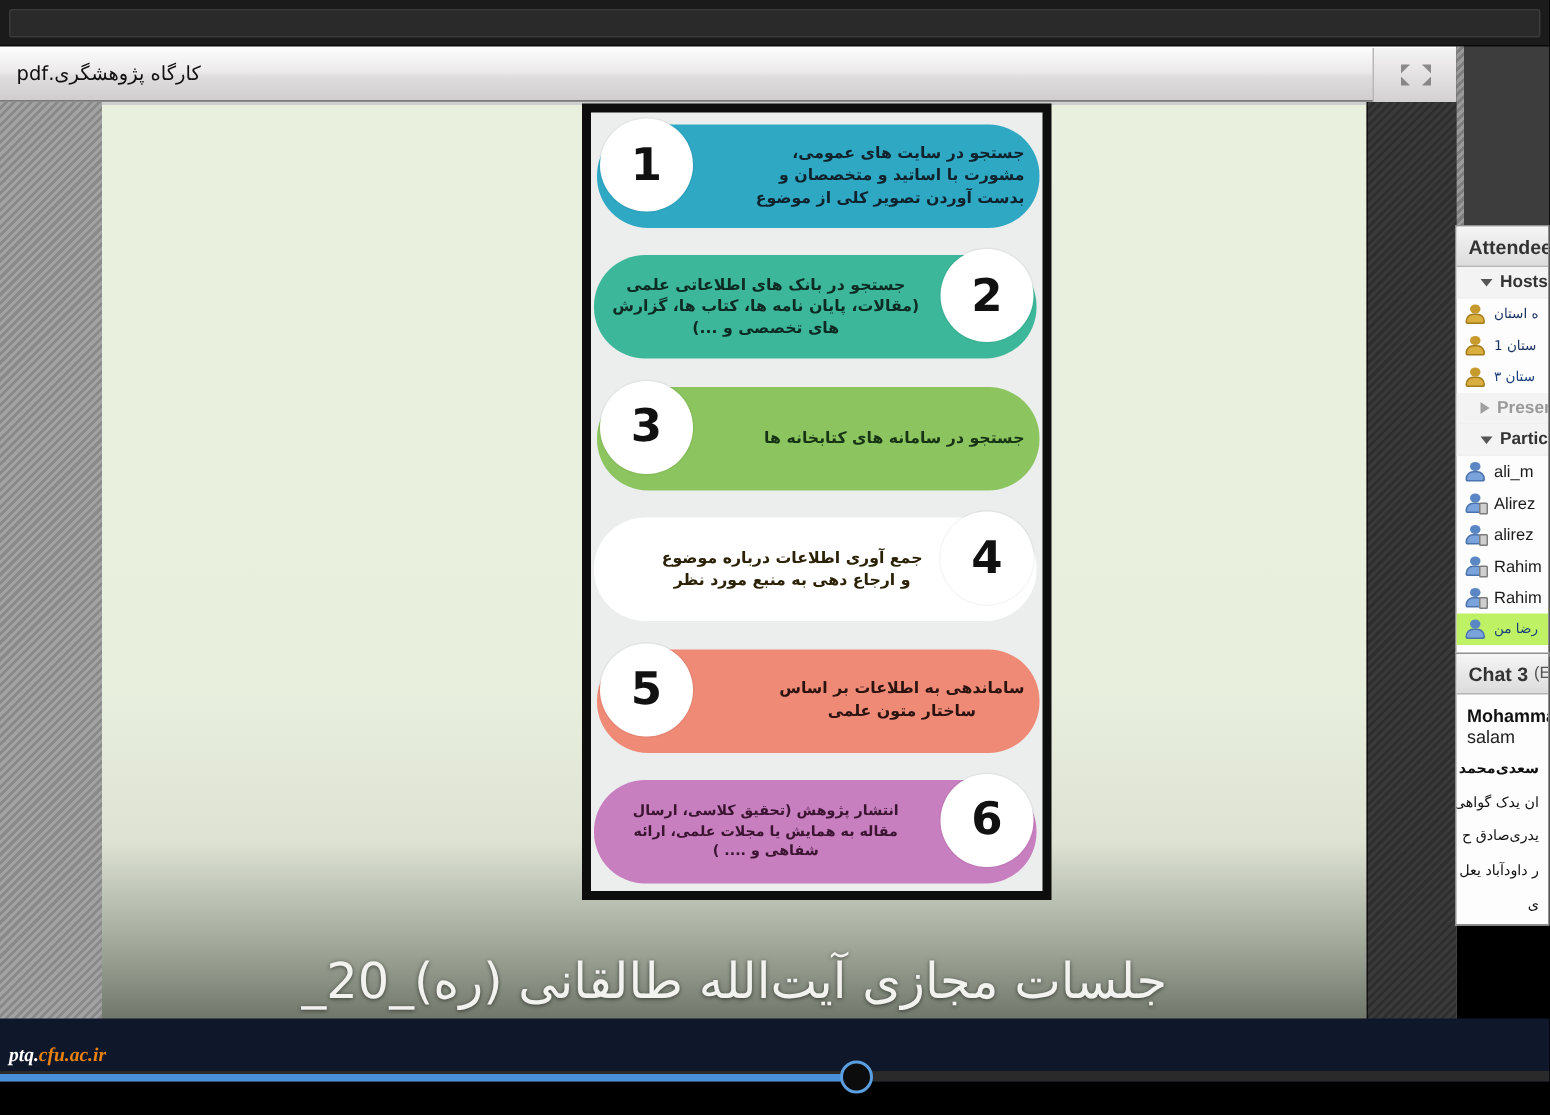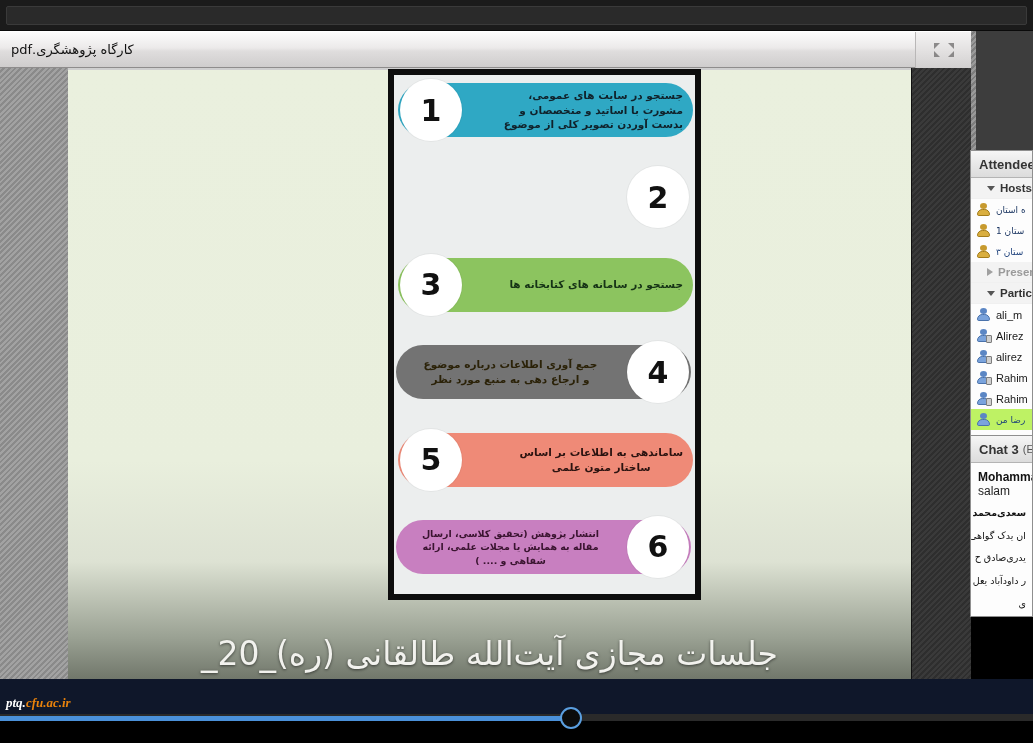--- a/index.html
+++ b/index.html
@@ -96,21 +96,21 @@
     position:relative; width:100%; height:100%;
     background:#eceeee;
     display:flex; flex-direction:column; justify-content:space-between;
     padding:4px 0;
   }
   .row{
     position:relative; height:74px; margin:0;
     display:flex; align-items:center;
   }
   .band{
-    position:absolute; top:4px; height:54px;
+    position:absolute; top:4px; height:69px;
     border-radius:34px;
     display:flex; align-items:center;
   }
   
   .row.left .band{ left:4px; right:2px; padding-left:76px; padding-right:10px; justify-content:flex-end; }
   .row.left .num{
     position:absolute; left:6px; top:0px; width:62px; height:62px;
   }
   
   .row.right .band{ left:2px; right:4px; padding-right:76px; padding-left:10px; justify-content:center; }
@@ -306,32 +306,37 @@
           <div class="row left r1">
             <div class="band" style="background: rgb(47, 168, 196);">
               <div class="band-text">جستجو در سایت های عمومی،
 مشورت با اساتید و متخصصان و
 بدست آوردن تصویر کلی از موضوع</div>
             </div>
             <div class="num">1</div>
           </div>
 
           <div class="row right r2">
+            <div class="band" style="background: rgb(60, 183, 154);">
+              <div class="band-text">جستجو در بانک های اطلاعاتی علمی
+(مقالات، پایان نامه ها، کتاب ها، گزارش
+های تخصصی و ...)</div>
+            </div>
             <div class="num">2</div>
           </div>
 
           <div class="row left r3">
             <div class="band" style="background: rgb(140, 196, 95);">
               <div class="band-text">جستجو در سامانه های کتابخانه ها</div>
             </div>
             <div class="num">3</div>
           </div>
 
           <div class="row right r4">
-            <div class="band" style="background: #737373;">
+            <div class="band" style="background: #ffffff; justify-content: flex-end;">
               <div class="band-text">جمع  آوری اطلاعات درباره موضوع
 و ارجاع دهی به منبع مورد نظر</div>
             </div>
             <div class="num">4</div>
           </div>
 
           <div class="row left r5">
             <div class="band" style="background: rgb(239, 138, 119);">
               <div class="band-text">ساماندهی به اطلاعات بر اساس
 ساختار متون علمی</div>

